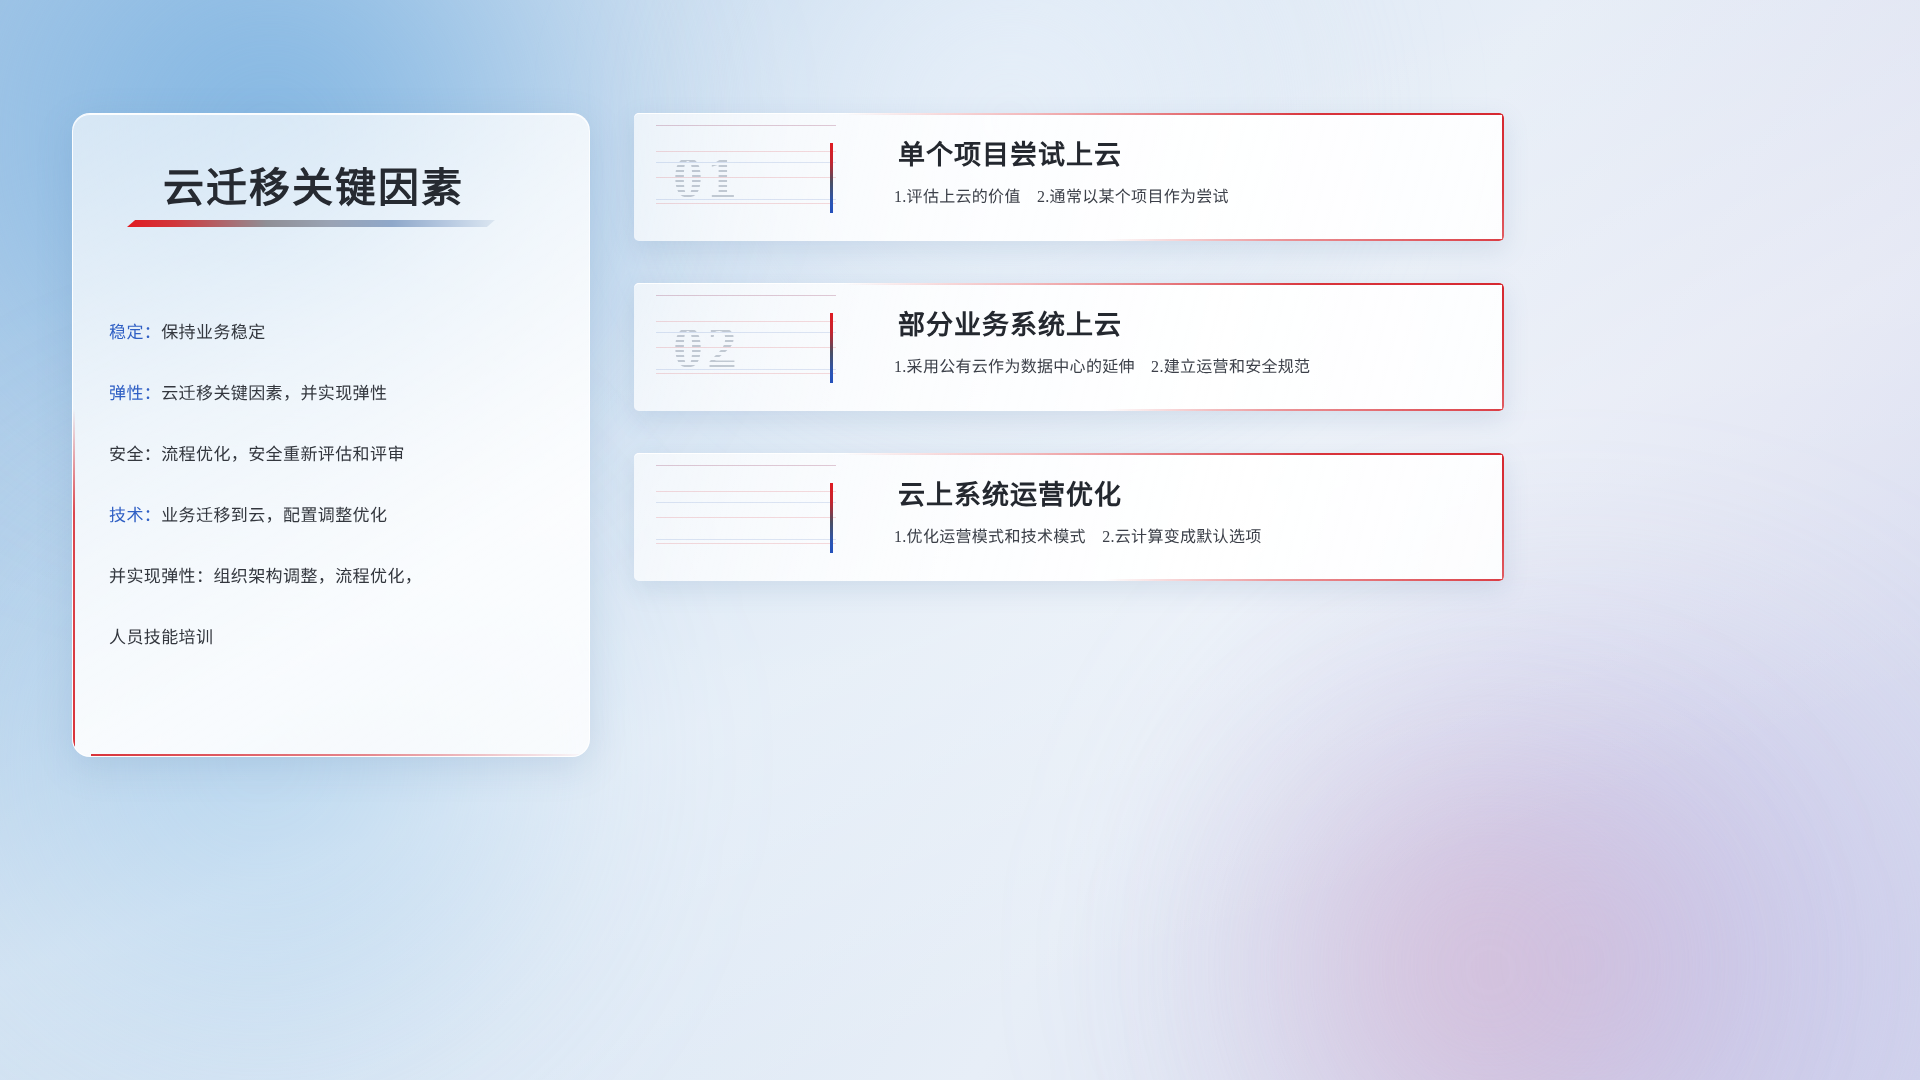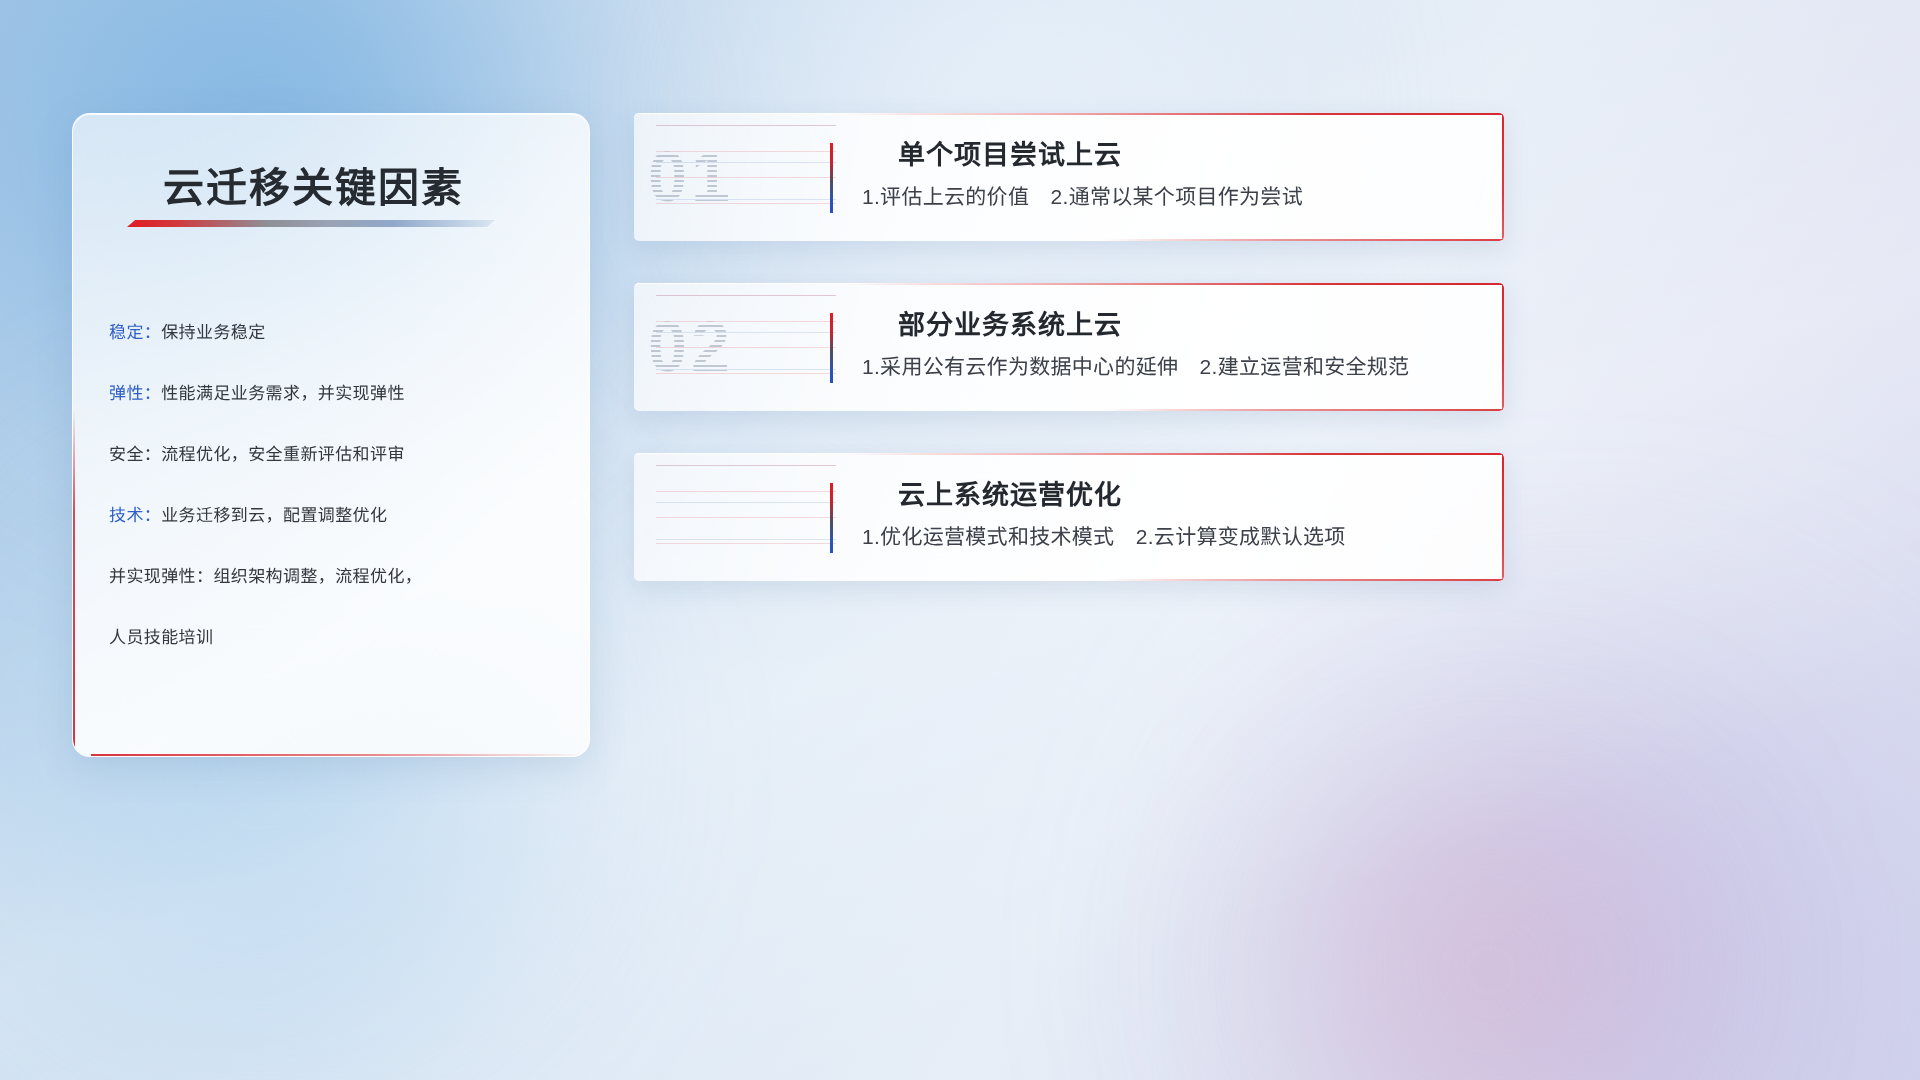--- a/index.html
+++ b/index.html
@@ -27,21 +27,21 @@
   .glow-d { right:120px; bottom:-120px; width:620px; height:460px;
             background:radial-gradient(circle at 50% 50%, rgba(226,176,196,.50), rgba(226,176,196,0) 70%); }
   .glow-e { left:620px; top:-140px; width:780px; height:520px;
             background:radial-gradient(circle at 50% 50%, rgba(236,243,251,.80), rgba(236,243,251,0) 70%); }
   .bg-sheen {
     position:absolute; inset:0;
     background:linear-gradient(160deg, rgba(255,255,255,0) 30%, rgba(255,255,255,.28) 55%, rgba(255,255,255,0) 78%);
   }
 
   
-  #stage { position:absolute; inset:0; z-index:2; }
+  #stage { position:absolute; inset:0; z-index:2;font-family:Liberation Serif, serif; }
 
   
   #left-panel {
     position:absolute; left:72px; top:113px; width:518px; height:644px;
     border-radius:18px;
     background:linear-gradient(150deg, rgba(255,255,255,.62) 0%, rgba(255,255,255,.80) 38%, rgba(255,255,255,.90) 72%, rgba(255,255,255,.80) 100%);
     border:1px solid rgba(255,255,255,.85);
     box-shadow:0 10px 36px rgba(90,125,170,.18), inset 0 1px 0 rgba(255,255,255,.9);
     overflow:hidden;
   }
@@ -96,24 +96,24 @@
     position:absolute; right:0; top:0; bottom:0; width:2px;
     background:linear-gradient(180deg, rgba(214,40,48,1) 0%, rgba(214,40,48,.92) 62%, rgba(214,40,48,.75) 100%);
   }
   .card .edge-bottom {
     position:absolute; right:0; bottom:0; width:46%; height:2px;
     background:linear-gradient(90deg, rgba(214,40,48,0) 0%, rgba(214,40,48,.5) 45%, rgba(214,40,48,.9) 100%);
   }
 
   
   .card-num {
-    position:absolute; left:14px; top:50%; transform:translateY(-50%);
+    position:absolute; left:39px; top:50%; transform:translateY(-50%);
     width:180px; height:104px;
     display:flex; align-items:center; justify-content:flex-start;
-    font-size:70px; font-weight:800; letter-spacing:4px;
+    font-size:60px; font-weight:800; letter-spacing:4px;
     color:#6d7d93; opacity:.34;
     -webkit-background-clip:text; background-clip:text;
     -webkit-text-fill-color:transparent;
     background-image:repeating-linear-gradient(
        180deg,
        rgba(86,102,124,.95) 0px, rgba(86,102,124,.95) 2px,
        rgba(255,255,255,0)  2px, rgba(255,255,255,0)  5px);
     background-size:100% 100%;
     user-select:none;
   }
@@ -129,22 +129,22 @@
   .card-bar {
     position:absolute; left:196px; top:30px; width:3px; height:70px;
     background:linear-gradient(180deg,#e01b22 0%,#c22530 28%,#4a4f63 56%,#2a55b6 86%,#2450bb 100%);
   }
   .card-body { position:absolute; left:228px; top:22px; right:26px; }
   .card-title {
     font-size:27px; font-weight:700; color:#24282f;
     letter-spacing:1px; line-height:40px; white-space:nowrap;margin-left:36px;
   }
   .card-sub {
-    margin-top:9px; font-size:21px; color:#3c4049;
-    letter-spacing:.3px; line-height:26px; white-space:nowrap;
+    margin-top:9px; font-size:16px; color:#3c4049;
+    letter-spacing:.3px; line-height:26px; white-space:nowrap;margin-left:32px;
   }
 </style>
 </head>
 <body>
 
 <div id="bg">
   <div class="bg-base"></div>
   <div class="glow glow-a"></div>
   <div class="glow glow-b"></div>
   <div class="glow glow-c"></div>
@@ -157,21 +157,21 @@
 
   <section id="left-panel">
     <h1 class="panel-title">云迁移关键因素</h1>
     <div class="title-rule"></div>
 
     <div class="factor-list">
       <div class="factor-row">
         <span class="factor-key accent">稳定：</span><span class="factor-val">保持业务稳定</span>
       </div>
       <div class="factor-row">
-        <span class="factor-key accent">弹性：</span><span class="factor-val">性能满足业务需求，并实现弹性</span>
+        <span class="factor-key accent">弹性：</span><span class="factor-val">云迁移关键因素，并实现弹性</span>
       </div>
       <div class="factor-row">
         <span class="factor-key plain">安全：</span><span class="factor-val">流程优化，安全重新评估和评审</span>
       </div>
       <div class="factor-row">
         <span class="factor-key accent">技术：</span><span class="factor-val">业务迁移到云，配置调整优化</span>
       </div>
       <div class="factor-row">
         <span class="factor-key plain">并实现弹性：</span><span class="factor-val">组织架构调整，流程优化，</span>
       </div>

